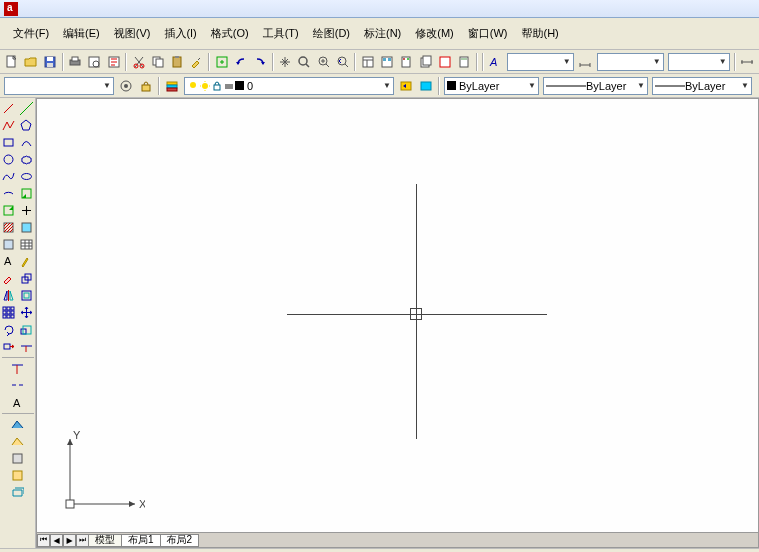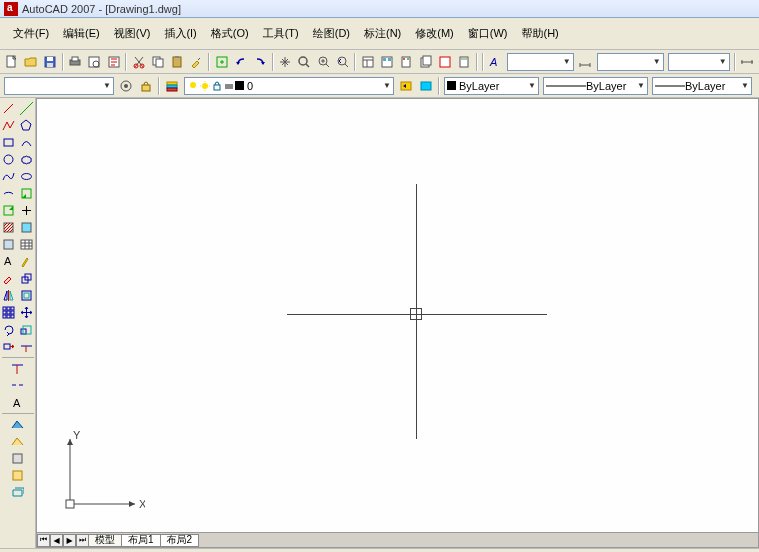--- a/index.html
+++ b/index.html
@@ -32,21 +32,20 @@
 .tab{ padding:0 6px; height:13px; border:1px solid #888; background:#fff; font-size:10px; margin-left:-1px; display:flex; align-items:center; }
 .tab.active{ background:#f8f8f0; font-weight:normal; }
 .status-bar{ height:18px; background:#ece9d8; border-top:1px solid #bbb; }
 .lt-divider{ width:32px; height:1px; background:#aaa; margin:2px 0; }
 </style>
 </head>
 <body>
 
 <div class="title-bar">
   <span class="logo"></span>
-  <span class="title-text">AutoCAD 2007 - [Drawing1.dwg]</span>
 </div>
 
 <div class="menu-bar">
   <div class="menu-item">文件(F)</div>
   <div class="menu-item">编辑(E)</div>
   <div class="menu-item">视图(V)</div>
   <div class="menu-item">插入(I)</div>
   <div class="menu-item">格式(O)</div>
   <div class="menu-item">工具(T)</div>
   <div class="menu-item">绘图(D)</div>

